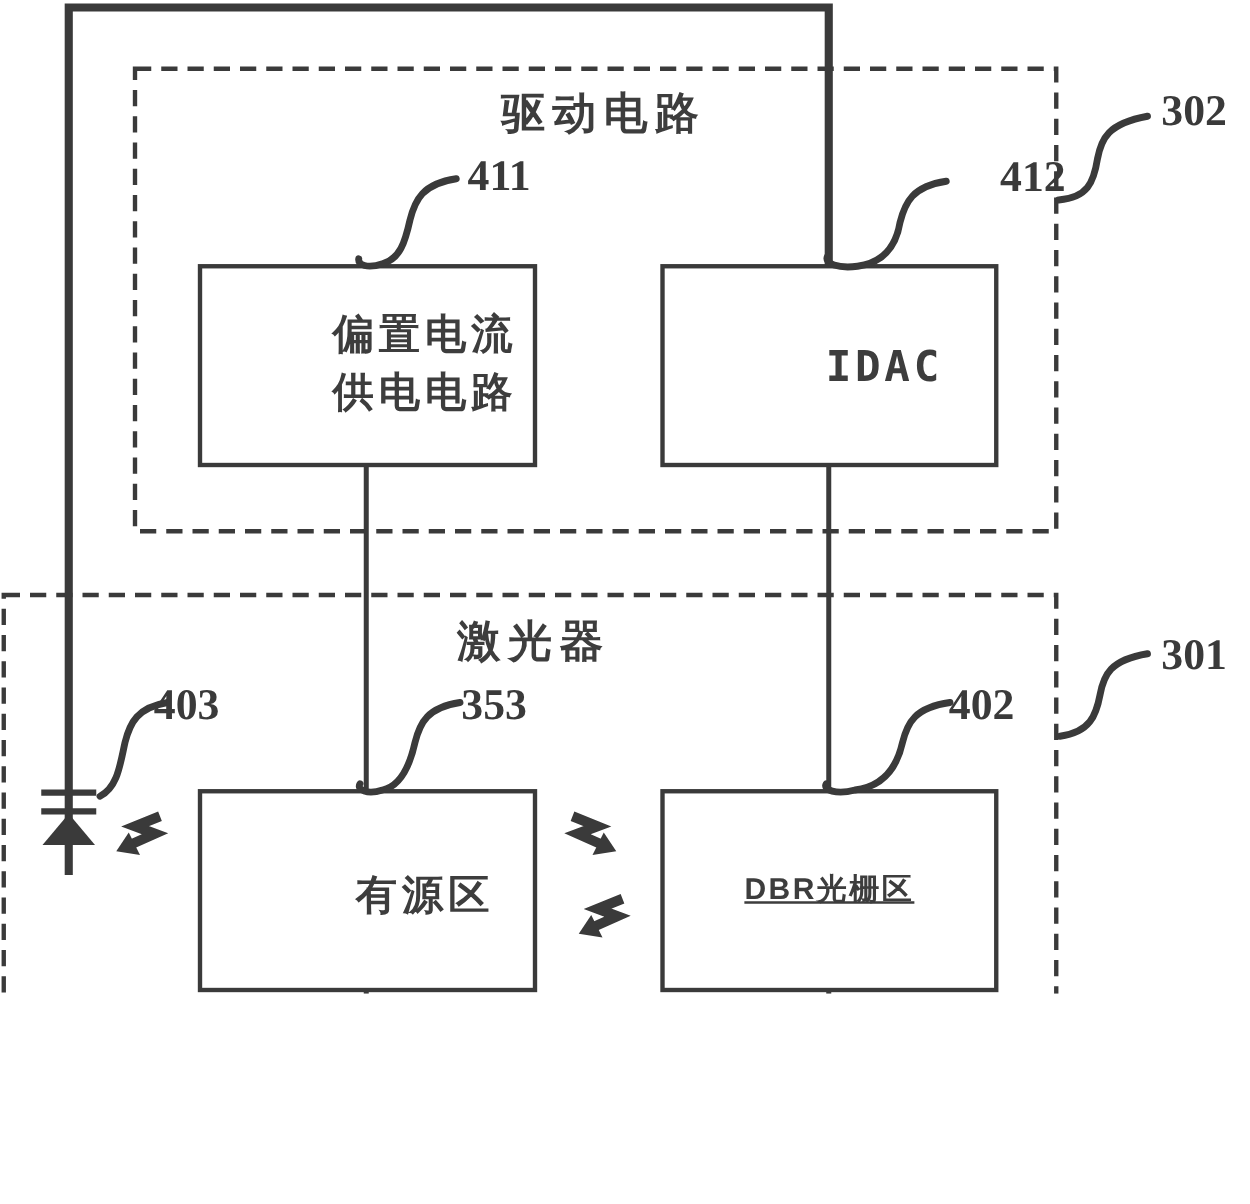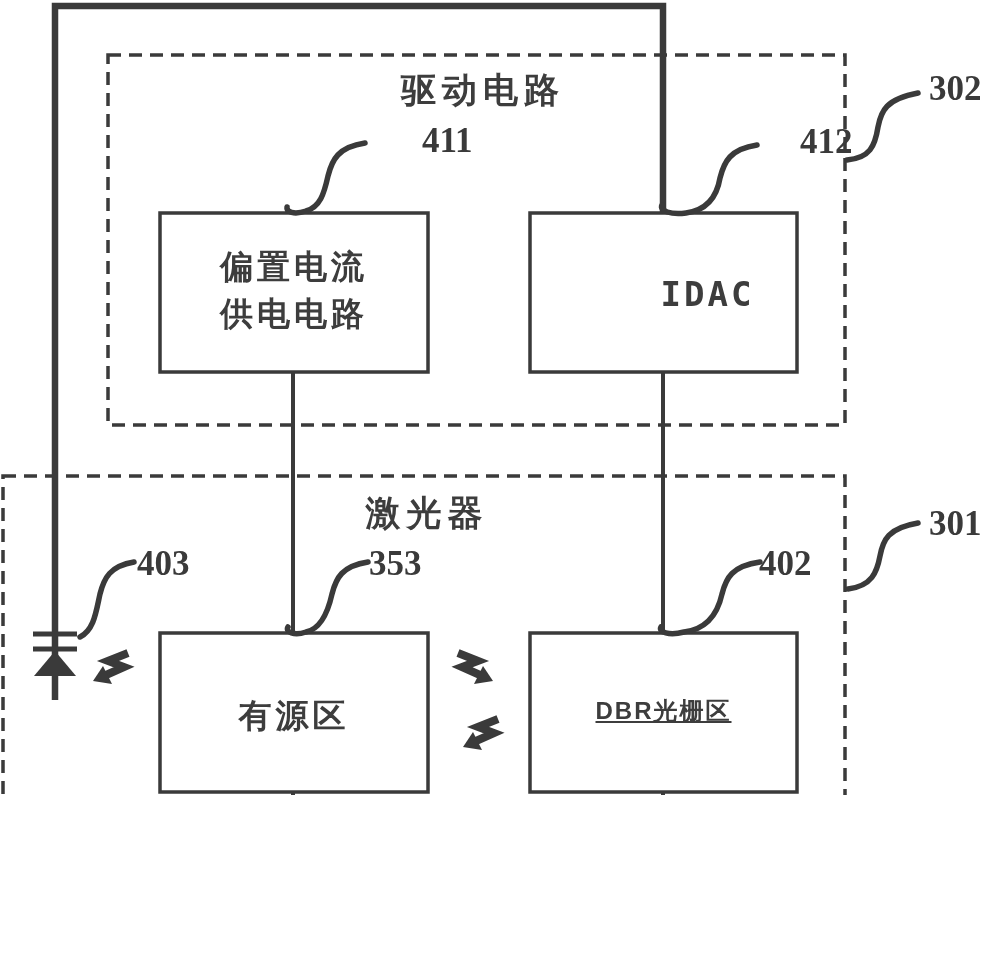--- a/index.html
+++ b/index.html
@@ -17,21 +17,21 @@
     font-weight:600;
     text-align:center;
     white-space:nowrap;
     user-select:none;
   }
   .cjk{
     font-family:"Liberation Sans", sans-serif;
     letter-spacing:6px;
   }
   .section-lbl{font-size:35px;}
-  .block-lbl{font-size:33px;letter-spacing:4px;}
+  .block-lbl{font-size:33px;letter-spacing:4px;padding-left:46px;}
   .bias-lbl{line-height:47px;}
   .mono-lbl{
     font-family:"DejaVu Sans Mono", monospace;
     font-size:34px;
     letter-spacing:3px;
     font-weight:600;
     padding-left:44px;
   }
   .dbr-lbl{font-size:24px;letter-spacing:2px;text-decoration:underline;}
   .ref{
@@ -113,21 +113,21 @@
   <div class="lbl cjk section-lbl" style="left:327px;top:490px;width:200px;">激光器</div>
 
   <div class="lbl cjk block-lbl bias-lbl" style="left:160px;top:243px;width:268px;">
     <div>偏置电流</div>
     <div>供电电路</div>
   </div>
   <div class="lbl mono-lbl" style="left:530px;top:274px;width:267px;">IDAC</div>
   <div class="lbl cjk block-lbl" style="left:160px;top:694px;width:268px;">有源区</div>
   <div class="lbl cjk dbr-lbl" style="left:530px;top:695px;width:267px;">DBR光栅区</div>
 
-  <div class="ref" style="left:374px;top:120px;margin-left:48px;">411</div>
+  <div class="ref" style="left:374px;top:120px;">411</div>
   <div class="ref" style="left:758px;top:121px;margin-left:42px;">412</div>
   <div class="ref" style="left:929px;top:68px;">302</div>
-  <div class="ref" style="left:137px;top:543px;">403</div>
+  <div class="ref" style="left:123px;top:543px;">403</div>
   <div class="ref" style="left:369px;top:543px;">353</div>
   <div class="ref" style="left:759px;top:543px;">402</div>
   <div class="ref" style="left:929px;top:503px;">301</div>
 
 </div>
 
 </body></html>

